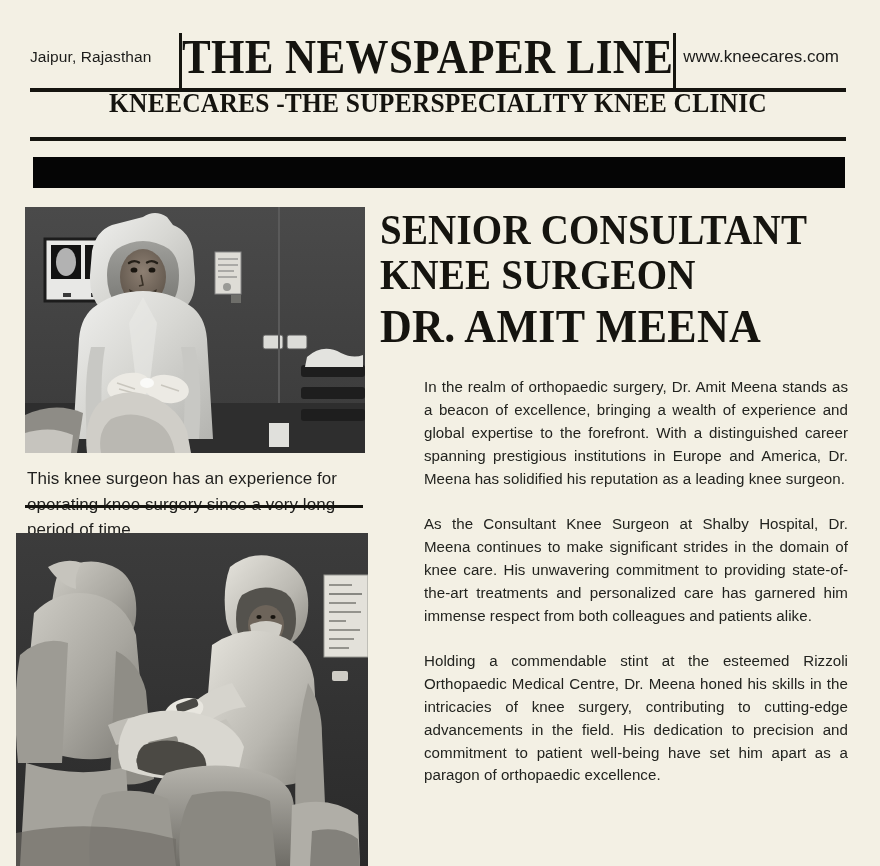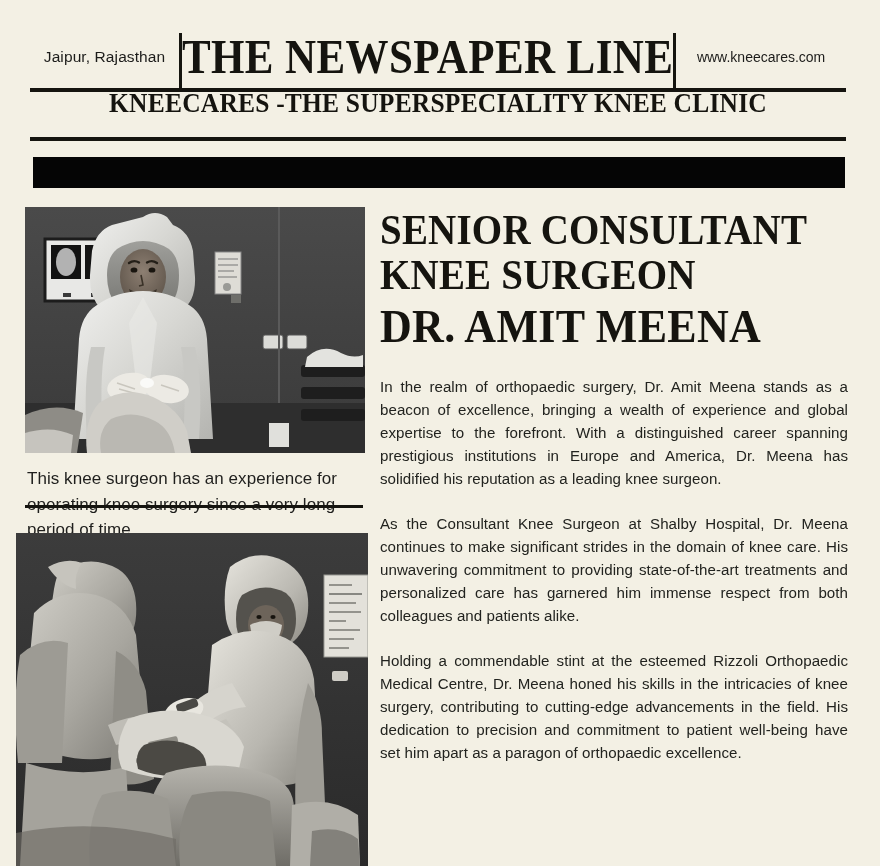--- a/index.html
+++ b/index.html
@@ -28,21 +28,20 @@
     top: 28px;
     width: 816px;
     height: 62px;
     display: flex;
     align-items: stretch;
   }
   .masthead-left {
     width: 158px;
     display: flex;
     align-items: center;
-    justify-content: center;
     padding-bottom: 4px;
   }
   .masthead-left .loc {
     font-size: 15.5px;
     letter-spacing: 0.1px;
     color: #1c1c1a;
     white-space: nowrap;
   }
   .divider-v {
     width: 3px;
@@ -67,21 +66,21 @@
     transform: scaleY(1.12);
   }
   .masthead-right {
     width: 180px;
     display: flex;
     align-items: center;
     justify-content: center;
     padding-bottom: 4px;
   }
   .masthead-right .site {
-    font-size: 14px;
+    font-size: 17px;
     letter-spacing: 0px;
     color: #1c1c1a;
     white-space: nowrap;
   }
 
   .rule {
     position: absolute;
     background: #15140f;
   }
   .rule-top {
@@ -196,20 +195,21 @@
     font-weight: bold;
     font-size: 44px;
     line-height: 1.18;
     letter-spacing: 0.3px;
     margin-top: 4px;
     transform: scaleY(1.04);
     transform-origin: left top;
   }
   .body-copy {
     margin-top: 24px;
+    margin-left: 44px;
   }
   .para {
     font-size: 15.1px;
     line-height: 1.52;
     text-align: justify;
     color: #22231f;
     margin: 0 0 22px 0;
     letter-spacing: 0.05px;
   }
   .para:last-child { margin-bottom: 0; }

